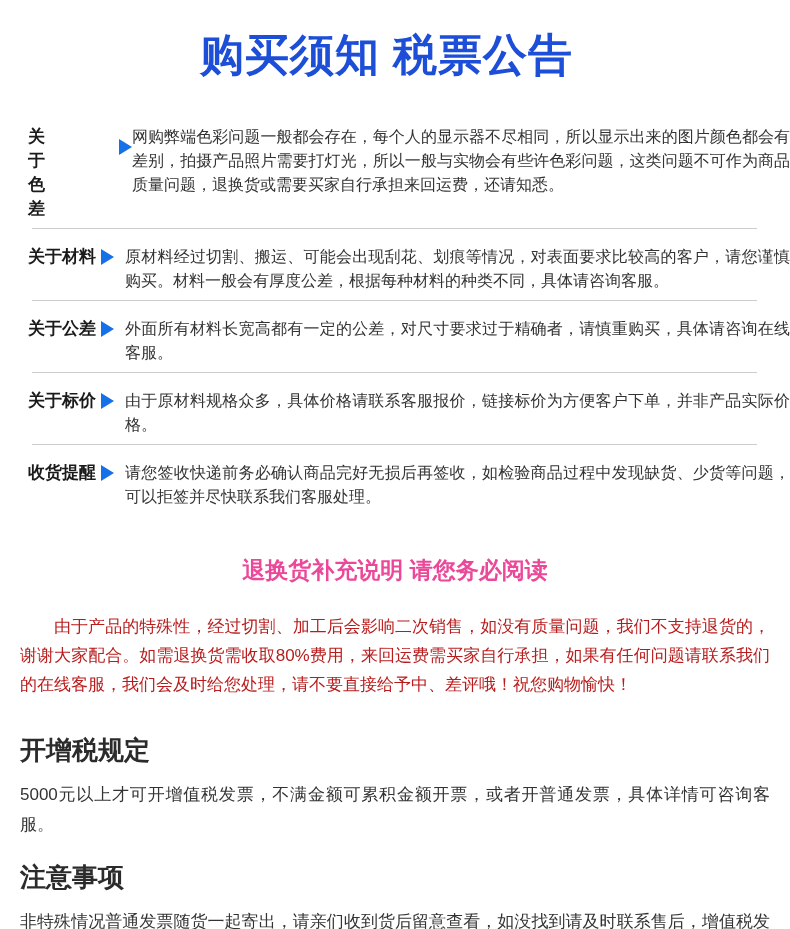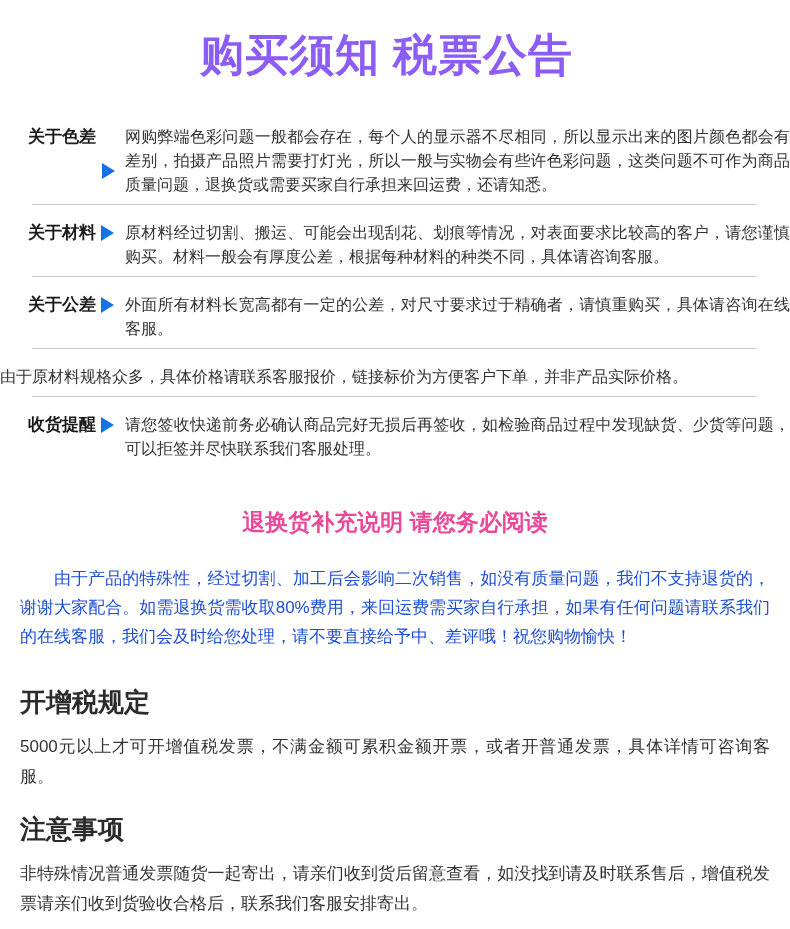--- a/index.html
+++ b/index.html
@@ -12,41 +12,41 @@
     height: 929px;
     font-family: "Liberation Sans", "DejaVu Sans", sans-serif;
     color: #333333;
     overflow: hidden;
   }
   .page-title {
     margin: 26px 17px 40px 0;
     text-align: center;
     font-size: 44px;
     font-weight: bold;
-    color: #8b5cf6;
+    color: #1d4ed8;
     letter-spacing: 1px;
   }
   .notice-section {
     display: flex;
     align-items: flex-start;
   }
   .label-cell {
     flex: 0 0 125px;
     box-sizing: border-box;
     padding-left: 28px;
     display: flex;
     align-items: center;
     gap: 5px;
     font-size: 17px;
     font-weight: bold;
     color: #1a1a1a;
     line-height: 24px;
   }
   .label-cell.stacked {
-    flex-direction: column;
+    flex-direction: row;
     align-items: flex-start;
     gap: 0;
   }
   .triangle {
     display: inline-block;
     width: 0;
     height: 0;
     border-top: 8px solid transparent;
     border-bottom: 8px solid transparent;
     border-left: 13px solid #1670e8;
@@ -72,21 +72,21 @@
     text-align: center;
     font-size: 23px;
     font-weight: bold;
     color: #ec4899;
   }
   .return-para {
     margin: 0 20px;
     text-indent: 2em;
     font-size: 17px;
     line-height: 29px;
-    color: #1d4ed8;
+    color: #b91c1c;
     text-align: justify;
   }
   .block-heading {
     margin: 34px 20px 12px 20px;
     font-size: 26px;
     font-weight: bold;
     color: #2b2b2b;
   }
   .block-heading.tight {
     margin-top: 20px;
@@ -125,20 +125,24 @@
 <div class="notice-section">
   <div class="label-cell">
     <span>关于公差</span>
     <span class="triangle"></span>
   </div>
   <div class="text-cell">外面所有材料长宽高都有一定的公差，对尺寸要求过于精确者，请慎重购买，具体请咨询在线客服。</div>
 </div>
 <div class="divider"></div>
 
 <div class="notice-section">
+  <div class="label-cell">
+    <span>关于标价</span>
+    <span class="triangle"></span>
+  </div>
   <div class="text-cell">由于原材料规格众多，具体价格请联系客服报价，链接标价为方便客户下单，并非产品实际价格。</div>
 </div>
 <div class="divider"></div>
 
 <div class="notice-section">
   <div class="label-cell">
     <span>收货提醒</span>
     <span class="triangle"></span>
   </div>
   <div class="text-cell">请您签收快递前务必确认商品完好无损后再签收，如检验商品过程中发现缺货、少货等问题，可以拒签并尽快联系我们客服处理。</div>

